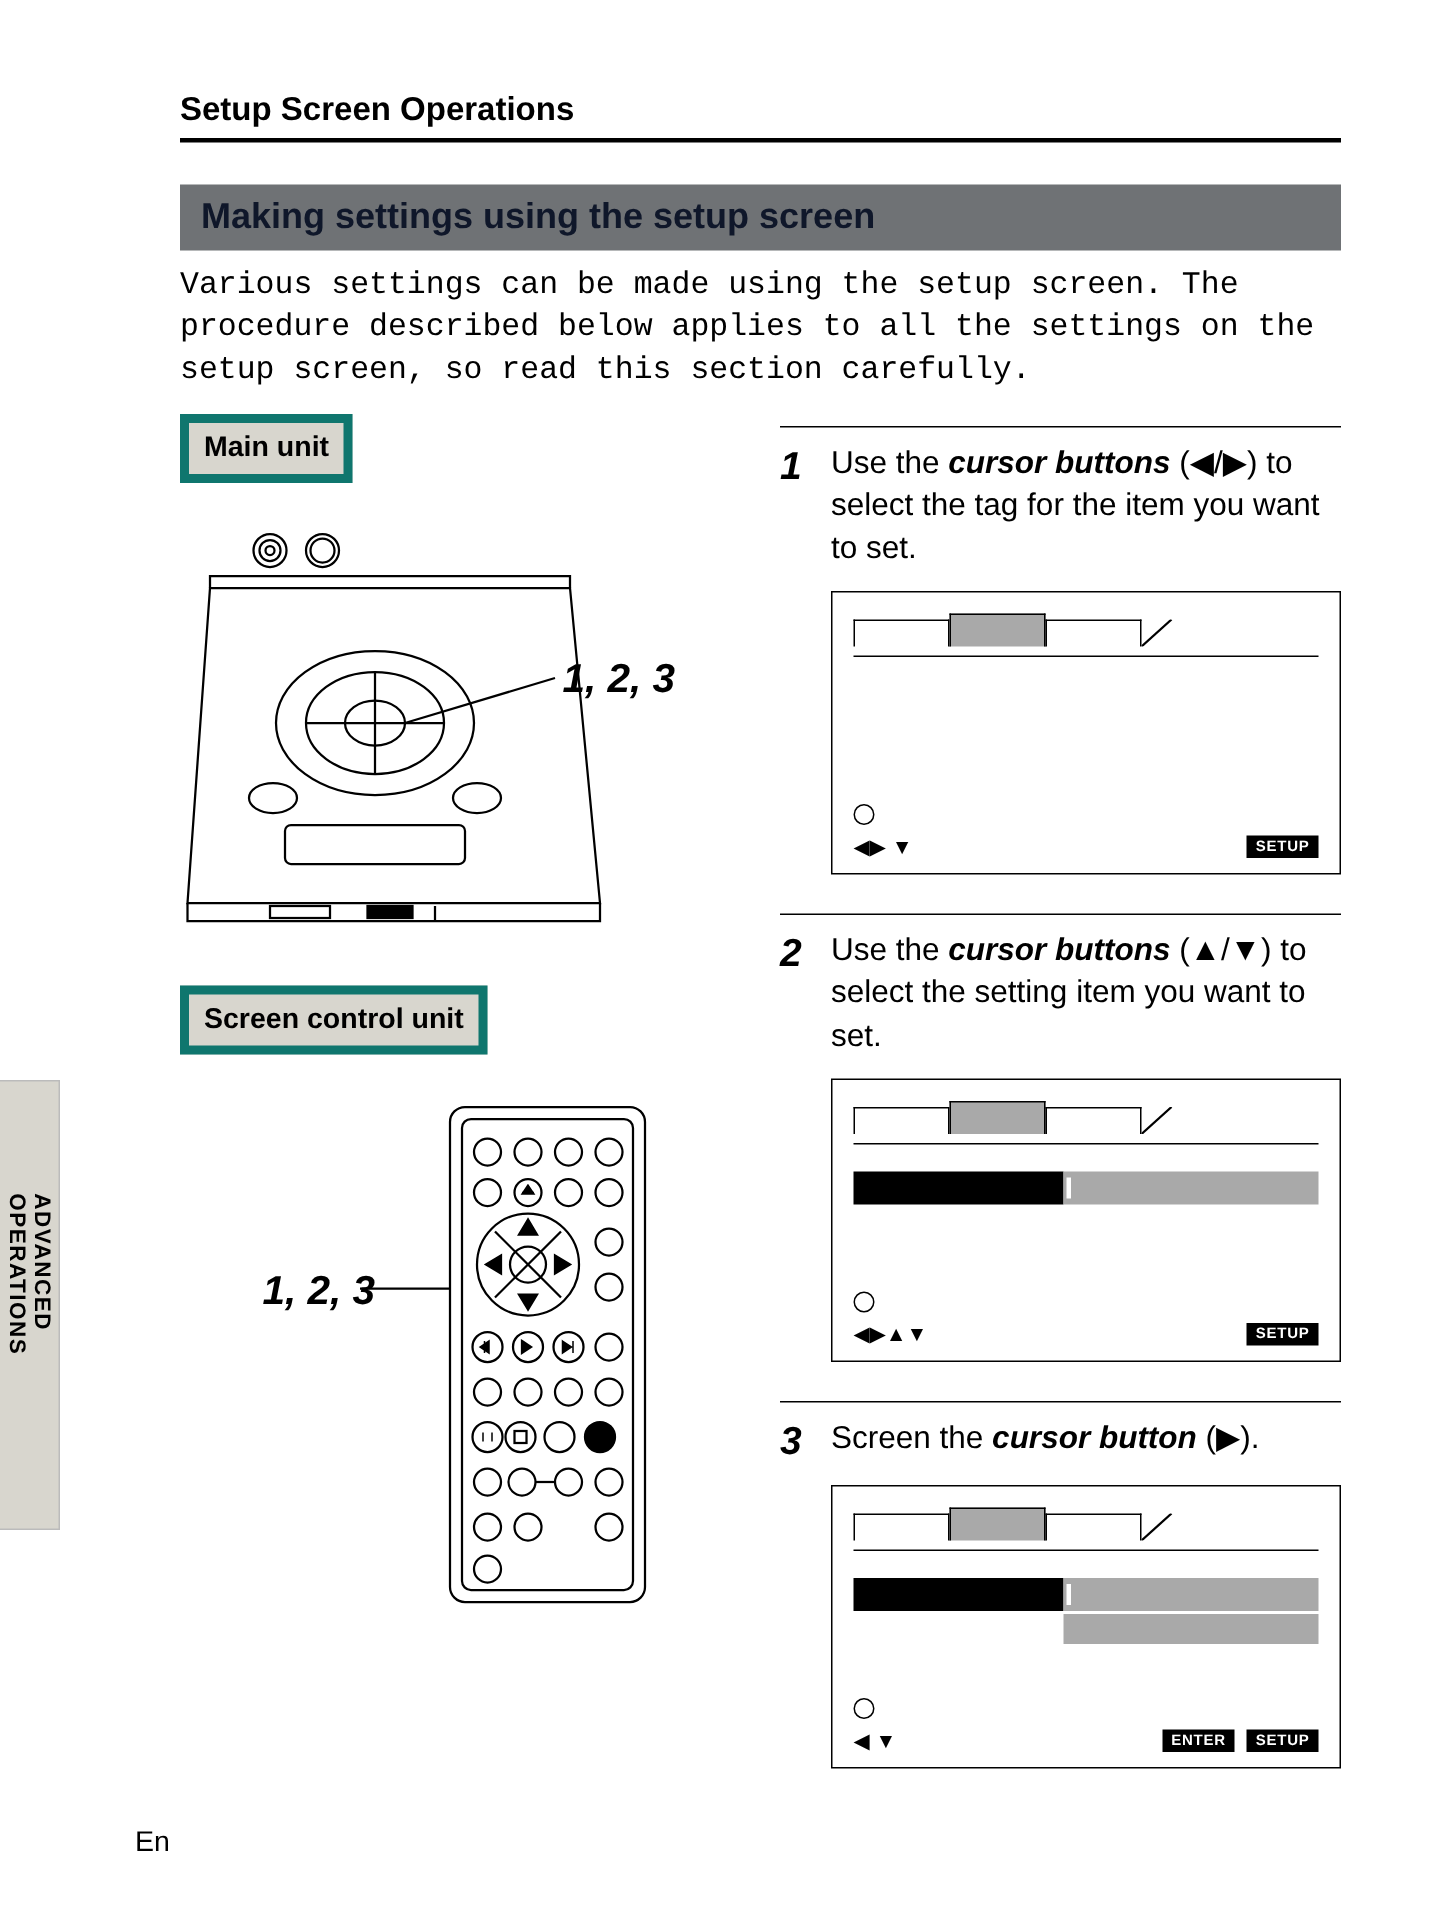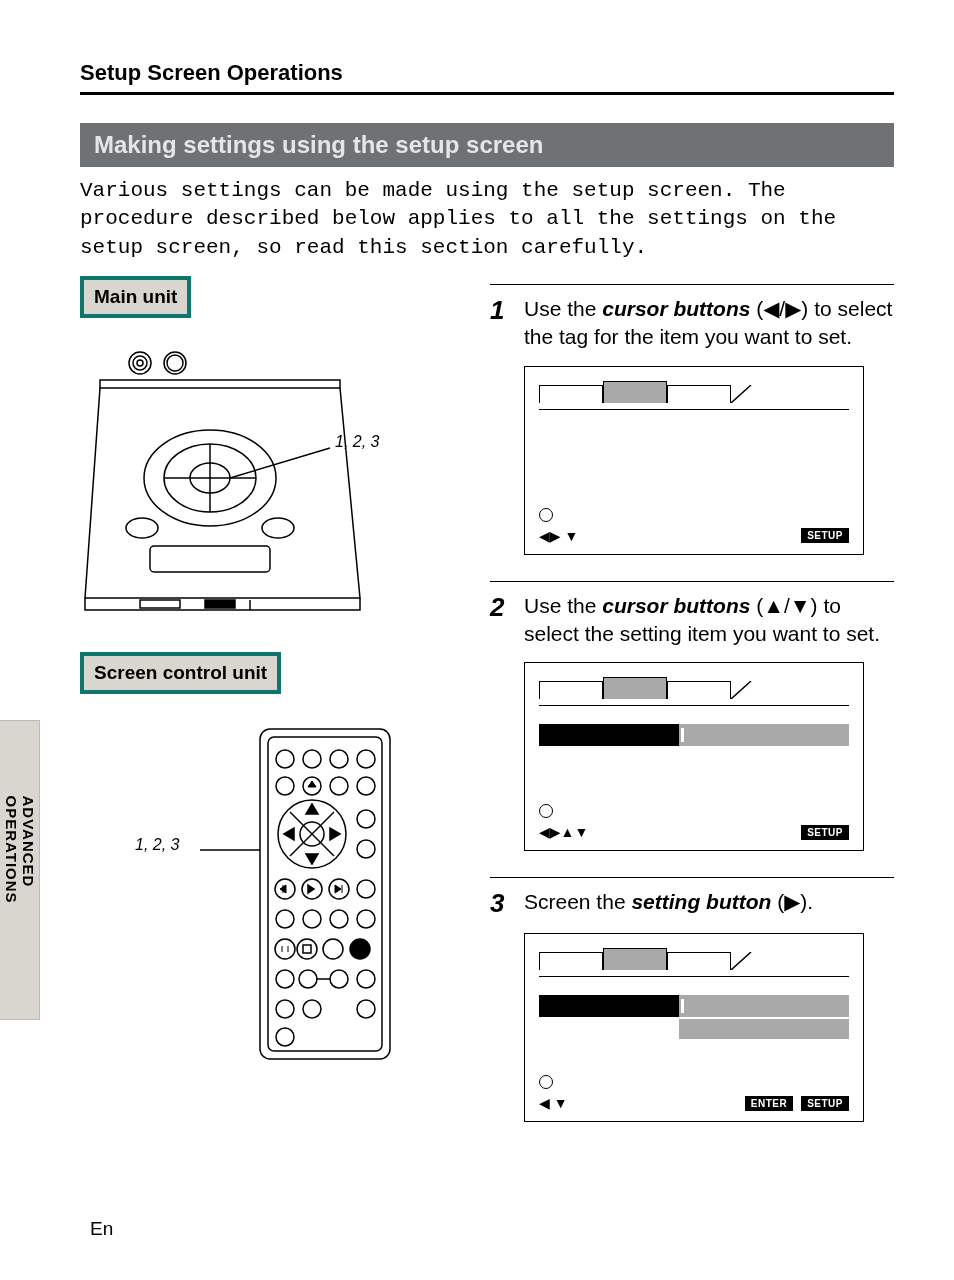--- a/index.html
+++ b/index.html
@@ -1,29 +1,29 @@
 <!DOCTYPE html>
 <html><head>
 <meta charset="utf-8">
 <style>
   * { box-sizing: border-box; margin: 0; padding: 0; }
   html, body { width: 954px; height: 1280px; background: #fff; font-family: Arial, Helvetica, sans-serif; color: #000; }
-  .page { position: relative; width: 954px; height: 1280px; padding: 60px 60px 40px 80px; }
+  .page { position: relative; width: 954px; height: 1280px; padding: 60px 60px 40px 120px; }
   .section-header { font-size: 22px; font-weight: bold; margin-bottom: 6px; }
   .hr-thick { border: none; border-top: 3px solid #000; margin-bottom: 28px; }
-  .title-bar { background: #6f7275; color: #e5e5e5; font-size: 24px; font-weight: bold; padding: 8px 14px; margin-bottom: 10px; }
+  .title-bar { background: #6f7275; color: #0f172a; font-size: 24px; font-weight: bold; padding: 8px 14px; margin-bottom: 10px; }
   .intro { font-size: 21px; line-height: 1.35; margin-bottom: 14px; font-family: Liberation Mono, monospace; }
   .columns { display: flex; gap: 30px; }
   .col-left { width: 380px; }
   .col-right { flex: 1; }
 
-  .unit-label { background: #d8d6ce; border: 4px solid #0f766e; font-weight: bold; font-size: 19px; padding: 6px 10px; display: inline-block; margin-bottom: 10px; }
+  .unit-label { background: #d8d6ce; border: 6px solid #0f766e; font-weight: bold; font-size: 19px; padding: 6px 10px; display: inline-block; margin-bottom: 10px; }
 
   .main-unit-svg { width: 300px; height: 300px; }
-  .leader-label { font-style: italic; font-weight: normal; font-size: 16px; }
+  .leader-label { font-style: italic; font-weight: bold; font-size: 27px; }
 
   .remote-wrap { display:flex; align-items:center; gap:10px; margin-top:20px;}
   .remote-svg { width: 150px; height: 340px; }
 
   .step { display: flex; gap: 10px; margin-top: 8px; border-top: 1px solid #000; padding-top: 10px; }
   .step:first-child { border-top: 1px solid #000; }
   .step-num { font-style: italic; font-weight: bold; font-size: 26px; width: 24px; flex-shrink:0; }
   .step-text { font-size: 21px; line-height: 1.35; }
   .step-text b { font-weight: bold; font-style: italic; }
 
@@ -243,21 +243,21 @@
             <div class="foot-labels">
                 <span class="badge">SETUP</span>
               </div>
           </div>
         </div>
       </div>
 
       <div class="step" style="margin-top:26px;">
         <div class="step-num">3</div>
         <div class="step-text">
-          <span>Screen the </span><b>setting button</b><span> (▶).</span><span></span>
+          <span>Screen the </span><b>cursor button</b><span> (▶).</span><span></span>
         </div>
       </div>
       <div class="osd">
         <div class="osd-inner">
           <div class="tabs">
             <div class="tab"></div>
             <div class="tab active"></div>
             <div class="tab"></div>
             <div class="tab" style="border:none; width:30px;">
               <svg width="30" height="18">

